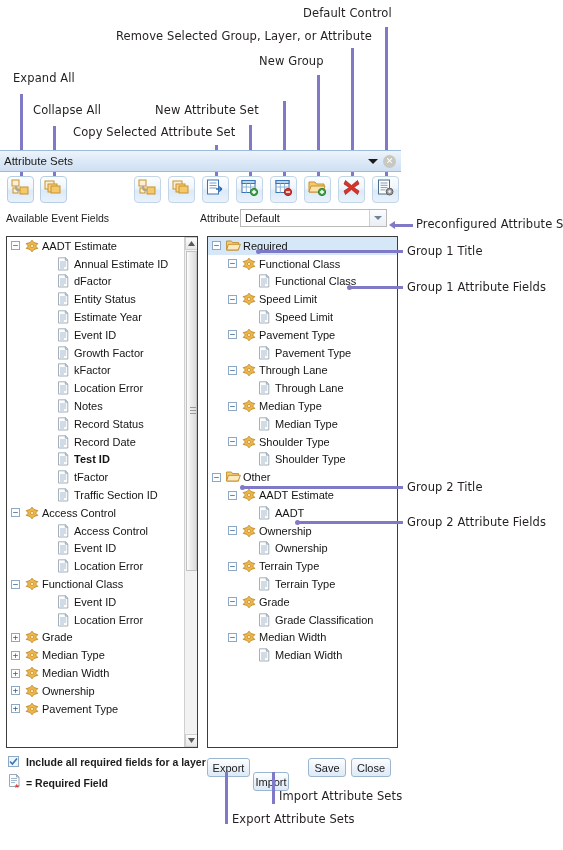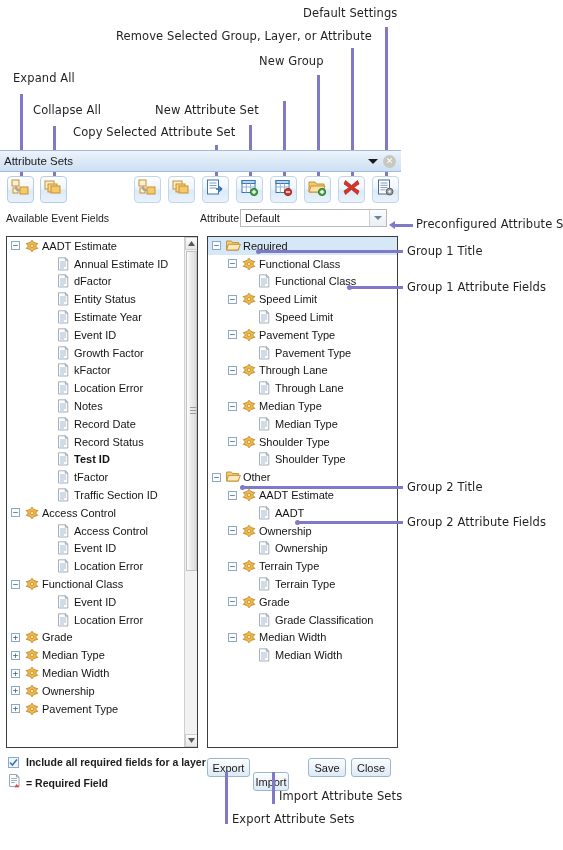--- a/index.html
+++ b/index.html
@@ -164,21 +164,21 @@
   .vs-thumb {
     position: absolute; left: 1px; width: 11px; top: 14px; height: 320px;
     background: linear-gradient(to right,#fdfdfd,#ededed 40%,#dcdcdc);
     border: 1px solid #c2c2c2;
   }
   .grip { position:absolute; left:3px; top:50%; margin-top:-4px; width:6px;height:8px;}
   .grip i { display:block; height:1px; background:#9a9a9a; margin-bottom:2px; }
 
   
   .footer { position: absolute; left: 0; top: 602px; width: 401px; height: 50px; }
-  .chk-row { position:absolute; left: 8px; top: 4px; display:flex; align-items:flex-end; gap:7px; }
+  .chk-row { position:absolute; left: 8px; top: 4px; display:flex; align-items:flex-start; gap:7px; }
   .chkbox {
     width: 11px; height: 11px; border: 1px solid #8ea9c4; background:#eef5fc;
     display:flex;align-items:center;justify-content:center;
   }
   .chk-txt { font-size: 10.5px; color:#1c1c1c; font-weight: bold; }
   .req-row { position:absolute; left: 8px; top: 22px; display:flex; align-items:center; gap:5px; }
   .req-txt { font-size: 10.5px; color:#1c1c1c; font-weight: bold; }
 
   .fbtn {
     position: absolute;
@@ -189,21 +189,21 @@
     font-size: 11px; color: #1a1a1a;
     display: flex; align-items: center; justify-content: center;
     font-family: "Liberation Sans", sans-serif;
   }
 </style>
 </head>
 <body>
 
 <div id="root">
 
-  <div class="anno-label" style="left:303px; top:6px;">Default Settings</div>
+  <div class="anno-label" style="left:303px; top:6px;">Default Control</div>
   <div class="anno-label" style="left:116px; top:29px;">Remove Selected Group, Layer, or Attribute</div>
   <div class="anno-label" style="left:259px; top:54px;">New Group</div>
   <div class="anno-label" style="left:13px; top:71px;">Expand All</div>
   <div class="anno-label" style="left:33px; top:103px;">Collapse All</div>
   <div class="anno-label" style="left:155px; top:103px;">New Attribute Set</div>
   <div class="anno-label" style="left:73px; top:125px;">Copy Selected Attribute Set</div>
 
   <div class="leader-v" style="left:20px; top:94px; height:92px;"></div>
   <div class="leader-v" style="left:53px; top:126px; height:60px;"></div>
   <div class="leader-v" style="left:215px; top:145px; height:41px;"></div>
@@ -463,32 +463,32 @@
           </div>
           <div class="node">
             <span class="ico" style="left: 50px;"><svg width="13" height="14" viewBox="0 0 13 14">
                 <path d="M1.5 0.8 L8.3 0.8 L10.8 3.2 L10.8 13 L1.5 13 Z" fill="#fdfdfd" stroke="#9aa7b4" stroke-width="0.9"></path>
                 <path d="M8.3 0.8 L8.3 3.2 L10.8 3.2 Z" fill="#dde5ed" stroke="#9aa7b4" stroke-width="0.9"></path>
                 <line x1="3" y1="5" x2="9.2" y2="5" stroke="#a5bace"></line>
                 <line x1="3" y1="7" x2="9.2" y2="7" stroke="#a5bace"></line>
                 <line x1="3" y1="9" x2="9.2" y2="9" stroke="#a5bace"></line>
                 <line x1="3" y1="11" x2="7" y2="11" stroke="#a5bace"></line>
               </svg></span>
+            <span class="txt" style="left: 67px;">Record Status</span>
+          </div>
+          <div class="node">
+            <span class="ico" style="left: 50px;"><svg width="13" height="14" viewBox="0 0 13 14">
+                <path d="M1.5 0.8 L8.3 0.8 L10.8 3.2 L10.8 13 L1.5 13 Z" fill="#fdfdfd" stroke="#9aa7b4" stroke-width="0.9"></path>
+                <path d="M8.3 0.8 L8.3 3.2 L10.8 3.2 Z" fill="#dde5ed" stroke="#9aa7b4" stroke-width="0.9"></path>
+                <line x1="3" y1="5" x2="9.2" y2="5" stroke="#a5bace"></line>
+                <line x1="3" y1="7" x2="9.2" y2="7" stroke="#a5bace"></line>
+                <line x1="3" y1="9" x2="9.2" y2="9" stroke="#a5bace"></line>
+                <line x1="3" y1="11" x2="7" y2="11" stroke="#a5bace"></line>
+              </svg></span>
             <span class="txt" style="left: 67px;">Record Date</span>
-          </div>
-          <div class="node">
-            <span class="ico" style="left: 50px;"><svg width="13" height="14" viewBox="0 0 13 14">
-                <path d="M1.5 0.8 L8.3 0.8 L10.8 3.2 L10.8 13 L1.5 13 Z" fill="#fdfdfd" stroke="#9aa7b4" stroke-width="0.9"></path>
-                <path d="M8.3 0.8 L8.3 3.2 L10.8 3.2 Z" fill="#dde5ed" stroke="#9aa7b4" stroke-width="0.9"></path>
-                <line x1="3" y1="5" x2="9.2" y2="5" stroke="#a5bace"></line>
-                <line x1="3" y1="7" x2="9.2" y2="7" stroke="#a5bace"></line>
-                <line x1="3" y1="9" x2="9.2" y2="9" stroke="#a5bace"></line>
-                <line x1="3" y1="11" x2="7" y2="11" stroke="#a5bace"></line>
-              </svg></span>
-            <span class="txt" style="left: 67px;">Record Status</span>
           </div>
           <div class="node">
             <span class="ico" style="left: 50px;"><svg width="13" height="14" viewBox="0 0 13 14">
                 <path d="M1.5 0.8 L8.3 0.8 L10.8 3.2 L10.8 13 L1.5 13 Z" fill="#fdfdfd" stroke="#9aa7b4" stroke-width="0.9"></path>
                 <path d="M8.3 0.8 L8.3 3.2 L10.8 3.2 Z" fill="#dde5ed" stroke="#9aa7b4" stroke-width="0.9"></path>
                 <line x1="3" y1="5" x2="9.2" y2="5" stroke="#a5bace"></line>
                 <line x1="3" y1="7" x2="9.2" y2="7" stroke="#a5bace"></line>
                 <line x1="3" y1="9" x2="9.2" y2="9" stroke="#a5bace"></line>
                 <line x1="3" y1="11" x2="7" y2="11" stroke="#a5bace"></line>
               </svg></span>

